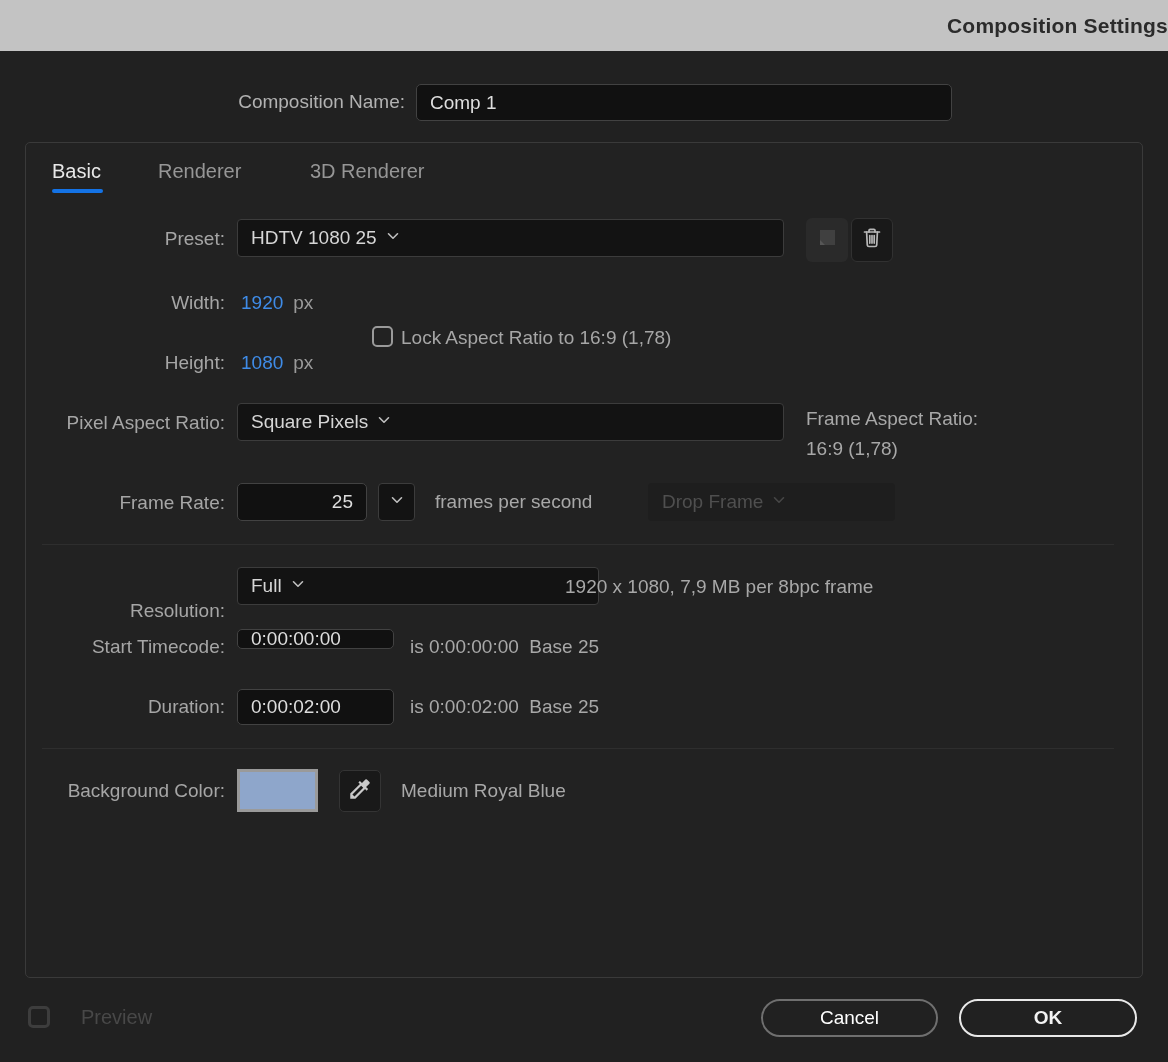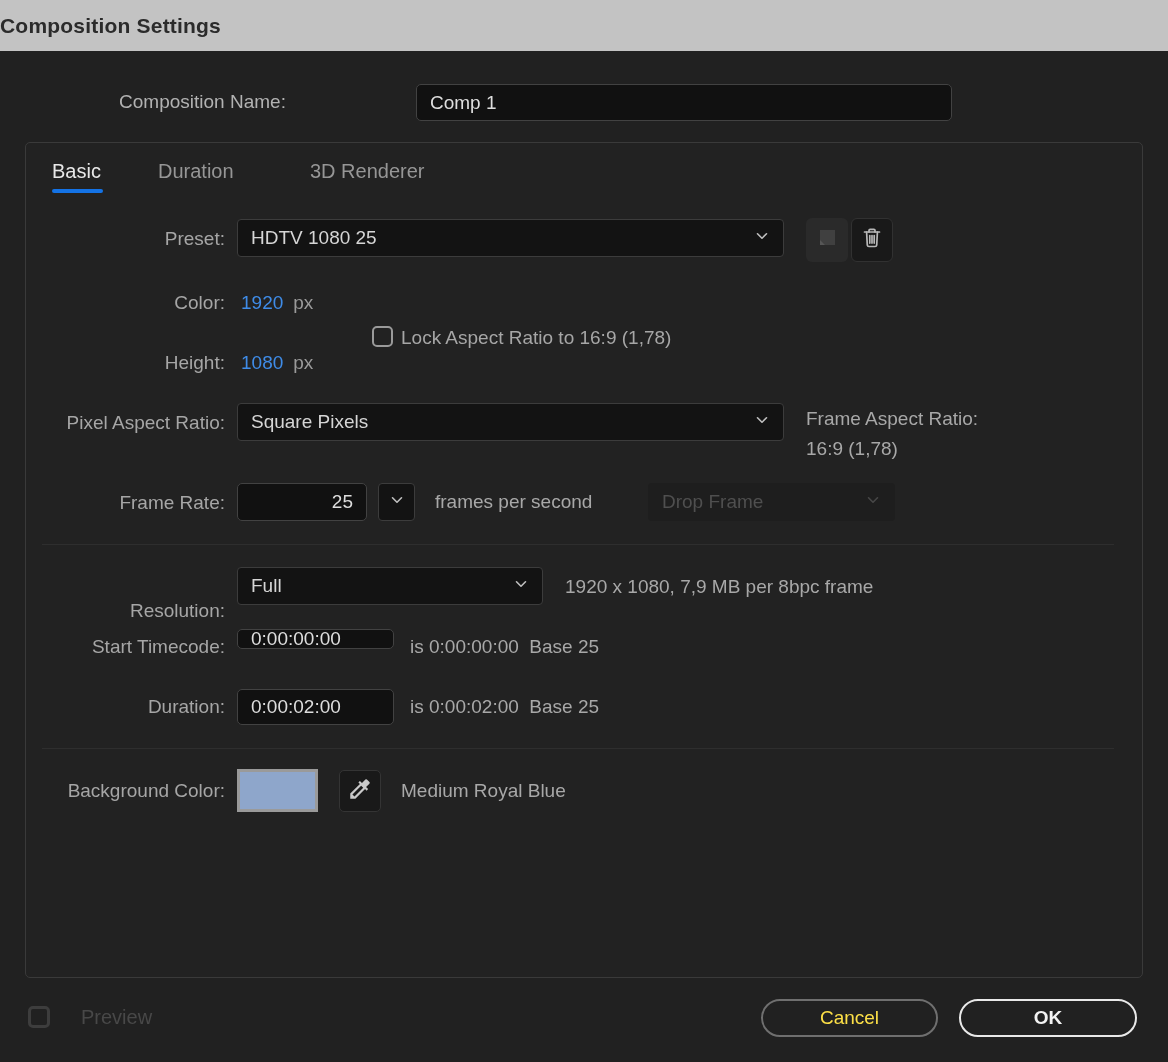--- a/index.html
+++ b/index.html
@@ -11,47 +11,47 @@
     width: 1168px;
     height: 1062px;
     background: #212121;
     overflow: hidden;
   }
 
   
   .titlebar {
     position: absolute; left: 0; top: 0; width: 1168px; height: 51px;
     background: #c3c3c3;
-    display: flex; align-items: center; justify-content: flex-start;
+    display: flex; align-items: center; justify-content: flex-end;
   }
   .titlebar .title {
     font-size: 21px; font-weight: bold; color: #2b2b2b; letter-spacing: .2px;
   }
 
   
   .lbl { position: absolute; left: 0; width: 225px; text-align: right;
          font-size: 19px; color: #a6a6a6; white-space: nowrap; }
   .field {
     position: absolute; background: #131313; border: 1px solid #3c3c3c;
     border-radius: 4px; display: flex; align-items: center;
     font-size: 19px; color: #d6d6d6; padding: 0 13px;
   }
-  .dropdown { justify-content: space-between; cursor: default; }
+  .dropdown { cursor: default; }
   .chev { flex: 0 0 auto; margin-left: 8px; }
   input.textfield {
     position: absolute; background: #111111; border: 1px solid #424242;
     border-radius: 5px; color: #dedede; font-size: 19px;
     font-family: "Liberation Sans", sans-serif; padding: 0 13px; outline: none;
   }
   .info { position: absolute; font-size: 19px; color: #a8a8a8; white-space: pre; }
   .divider { position: absolute; left: 42px; width: 1072px; height: 1px; background: #2e2e2e; }
 
   
   .compname-label { position: absolute; left: 0; width: 405px; top: 91px;
-    text-align: center; font-size: 19px; color: #b2b2b2; }
+    text-align: right; font-size: 19px; color: #b2b2b2; }
   .compname-input { left: 416px; top: 84px; width: 536px; height: 37px; }
 
   
   .panel {
     position: absolute; left: 25px; top: 142px; width: 1118px; height: 836px;
     border: 1px solid #3a3a3a; border-radius: 5px; background: #222222;
   }
   .tab { position: absolute; top: 160px; font-size: 20px; color: #969696; cursor: default; }
   .tab.active { color: #e8e8e8; }
   .tab-underline { position: absolute; left: 52px; top: 189px; width: 51px; height: 4px;
@@ -87,39 +87,39 @@
   .eyedrop-btn { left: 339px; top: 770px; width: 42px; height: 42px;
     background: #191919; border: 1px solid #343434; border-radius: 5px; }
 
   
   .footer-label { position: absolute; left: 57px; top: 1006px; font-size: 20px; color: #484848; margin-left: 24px; }
   .btn {
     position: absolute; top: 999px; height: 38px; border-radius: 19px;
     background: transparent; display: flex; align-items: center; justify-content: center;
     font-size: 19px; cursor: default;
   }
-  .btn-cancel { left: 761px; width: 177px; border: 2px solid #6f6f6f; color: #fde047; }
+  .btn-cancel { left: 761px; width: 177px; border: 2px solid #6f6f6f; color: #ffffff; }
   .btn-ok { left: 959px; width: 178px; border: 2px solid #e9e9e9; color: #f3f3f3; font-weight: bold; }
 </style>
 </head>
 <body>
 
 <div class="dialog">
 
   <div class="titlebar">
     <div class="title">Composition Settings</div>
   </div>
 
   <div class="compname-label">Composition Name:</div>
   <input class="textfield compname-input" type="text" value="Comp 1" style="">
 
   <div class="panel"></div>
 
   <div class="tab active" style="left:52px">Basic</div>
-  <div class="tab" style="left:158px">Duration</div>
+  <div class="tab" style="left:158px">Renderer</div>
   <div class="tab" style="left:310px">3D Renderer</div>
   <div class="tab-underline" style="background-color: rgb(20, 115, 230);"></div>
 
   <div class="lbl" style="top:228px">Preset:</div>
   <div class="field dropdown" style="left:237px; top:219px; width:547px; height:38px">
     <span>HDTV 1080 25</span>
     <span class="chev">
       <svg width="16" height="16" viewBox="0 0 16 16">
           <path d="M3.5 5.8l4.5 4.4 4.5-4.4" fill="none" stroke="#c0c0c0" stroke-width="1.6" stroke-linecap="round" stroke-linejoin="round"></path>
         </svg>
@@ -137,21 +137,21 @@
     <span>
       <svg width="24" height="24" viewBox="0 0 24 24" fill="none" stroke="#b8b8b8" stroke-width="1.7" stroke-linecap="round" stroke-linejoin="round">
         <path d="M4.5 6h15"></path>
         <path d="M9 6V4.4a1.1 1.1 0 0 1 1.1-1.1h3.8A1.1 1.1 0 0 1 15 4.4V6"></path>
         <path d="M6.6 6l.7 13.1a1.6 1.6 0 0 0 1.6 1.4h6.2a1.6 1.6 0 0 0 1.6-1.4L17.4 6"></path>
         <path d="M9.8 9.5v7.6M12 9.5v7.6M14.2 9.5v7.6"></path>
       </svg>
     </span>
   </div>
 
-  <div class="lbl" style="top:292px">Color:</div>
+  <div class="lbl" style="top:292px">Width:</div>
   <div class="dim-row" style="left:241px; top:292px">
     <span class="pxval" style="color: rgb(63, 140, 232);">1920</span>
     <span class="unit">px</span>
   </div>
 
   <div class="checkbox" style="left:372px; top:326px"></div>
   <div class="info" style="left:401px; top:327px; color:#a6a6a6">Lock Aspect Ratio to 16:9 (1,78)</div>
 
   <div class="lbl" style="top:352px">Height:</div>
   <div class="dim-row" style="left:241px; top:352px">
@@ -186,21 +186,21 @@
     <span class="chev">
       <svg width="16" height="16" viewBox="0 0 16 16">
           <path d="M3.5 5.8l4.5 4.4 4.5-4.4" fill="none" stroke="#474747" stroke-width="1.6" stroke-linecap="round" stroke-linejoin="round"></path>
         </svg>
     </span>
   </div>
 
   <div class="divider" style="top:544px"></div>
 
   <div class="lbl" style="top:600px">Resolution:</div>
-  <div class="field dropdown" style="left:237px; top:567px; width:306px; height:38px">
+  <div class="field dropdown" style="left:237px; top:567px; width:362px; height:38px">
     <span>Full</span>
     <span class="chev">
       <svg width="16" height="16" viewBox="0 0 16 16">
           <path d="M3.5 5.8l4.5 4.4 4.5-4.4" fill="none" stroke="#c0c0c0" stroke-width="1.6" stroke-linecap="round" stroke-linejoin="round"></path>
         </svg>
     </span>
   </div>
   <div class="info" style="left:565px; top:576px">1920 x 1080, 7,9 MB per 8bpc frame</div>
 
   <div class="lbl" style="top:636px">Start Timecode:</div>

